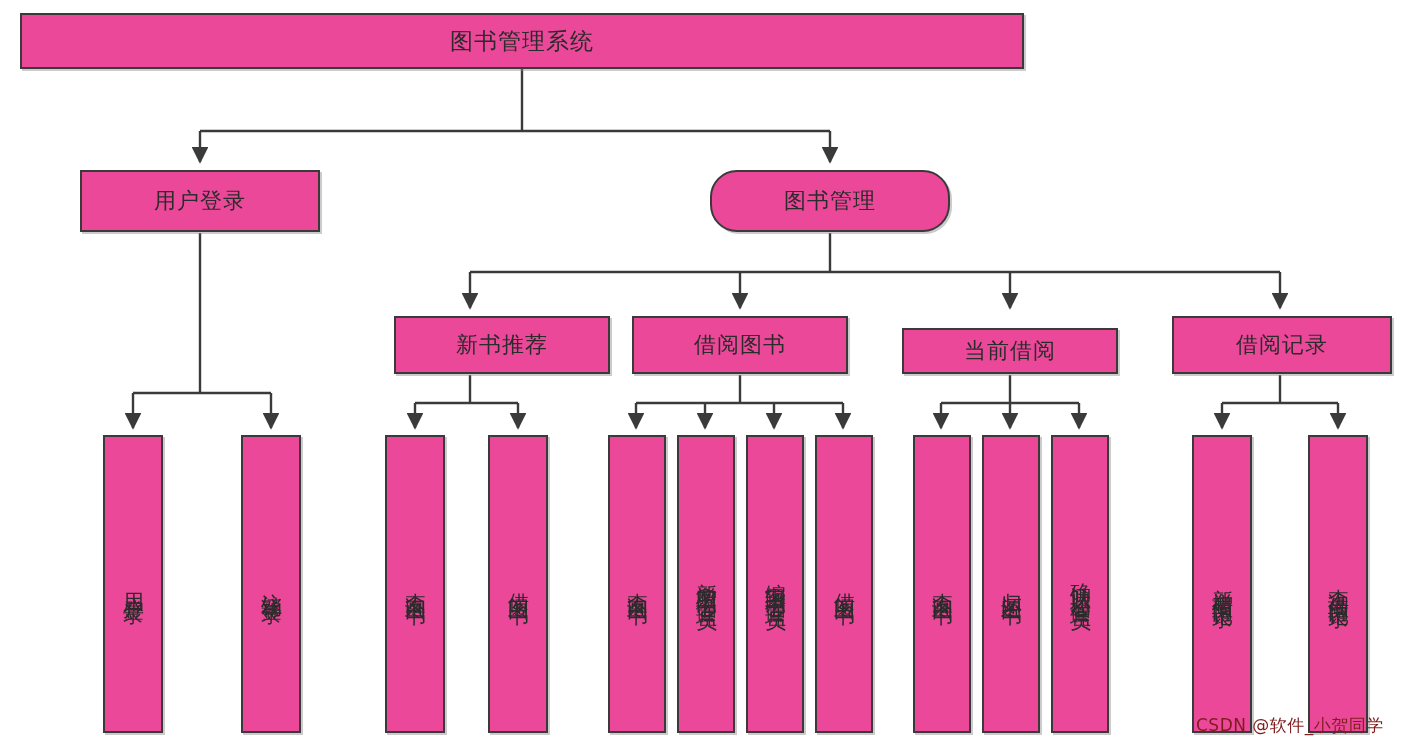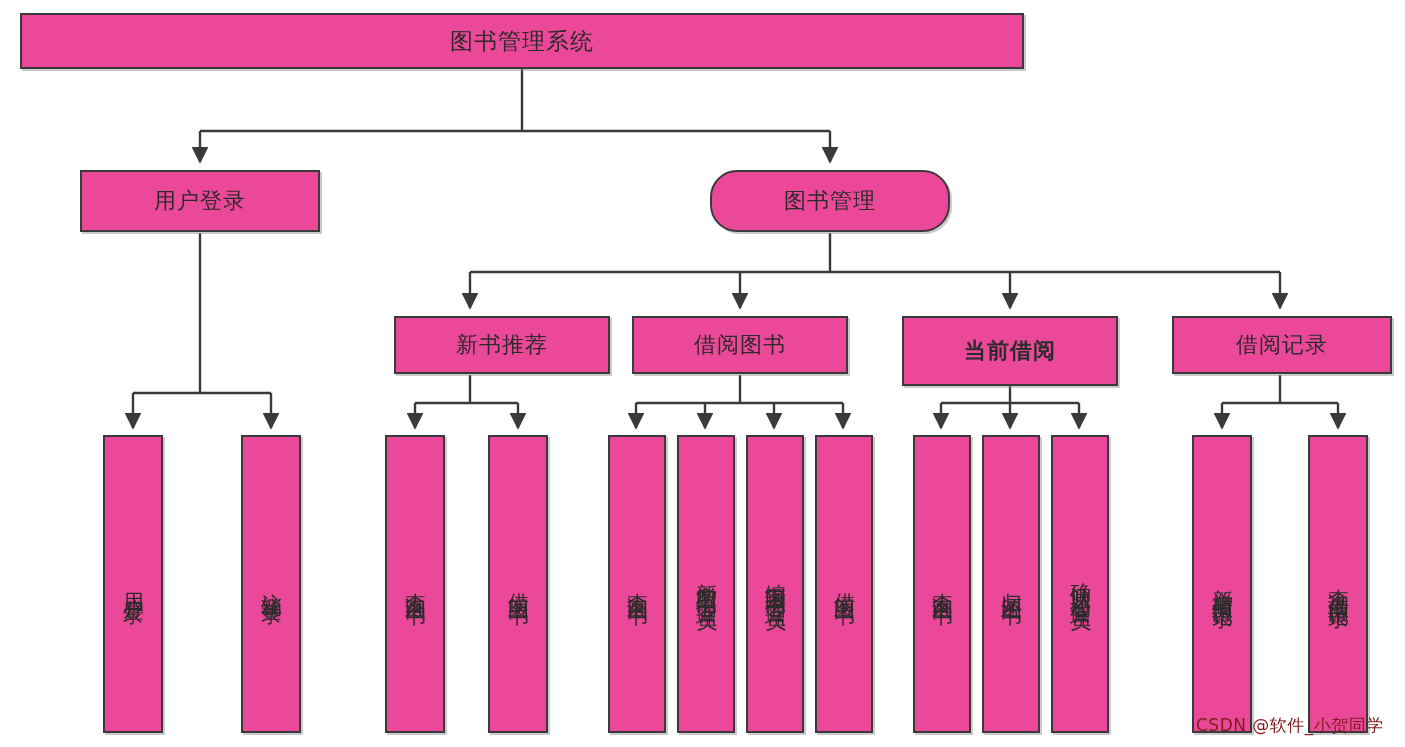--- a/index.html
+++ b/index.html
@@ -141,21 +141,21 @@
   </div>
 
   <div class="node horiz" style="left:362px; top:316px; width:216px; height:58px;margin-left:32px;">
     <span class="label">新书推荐</span>
   </div>
 
   <div class="node horiz" style="left:632px; top:316px; width:216px; height:58px;">
     <span class="label">借阅图书</span>
   </div>
 
-  <div class="node horiz" style="left:902px; top:316px; width:216px; height:70px;font-weight:bold;">
+  <div class="node horiz" style="left:902px; top:328px; width:216px; height:46px;">
     <span class="label">当前借阅</span>
   </div>
 
   <div class="node horiz" style="left:1172px; top:316px; width:220px; height:58px;justify-content:center;">
     <span class="label">借阅记录</span>
   </div>
 
   <div class="node vert" style="left:103px; top:435px; width:60px; height:298px;">
     <span class="label">用户登录</span>
   </div>

